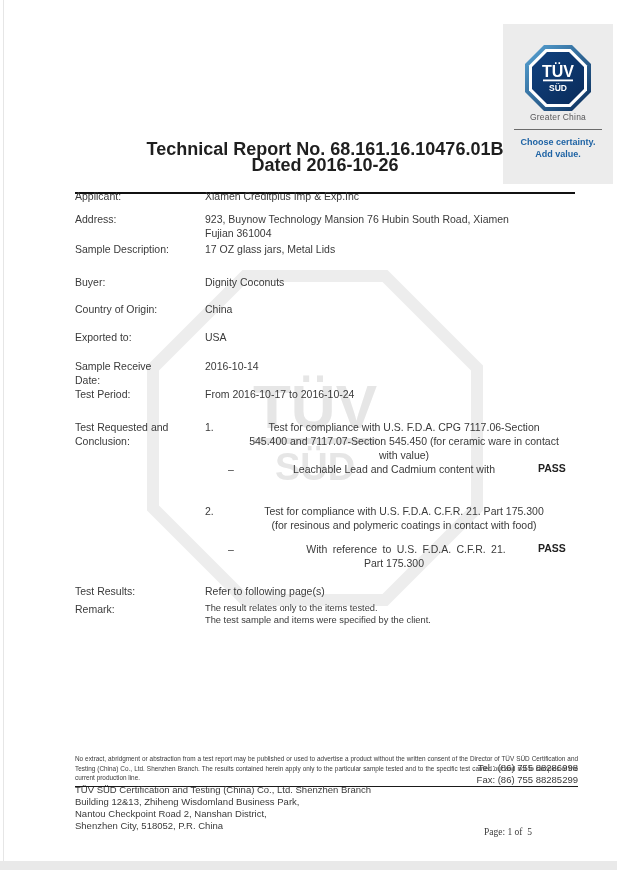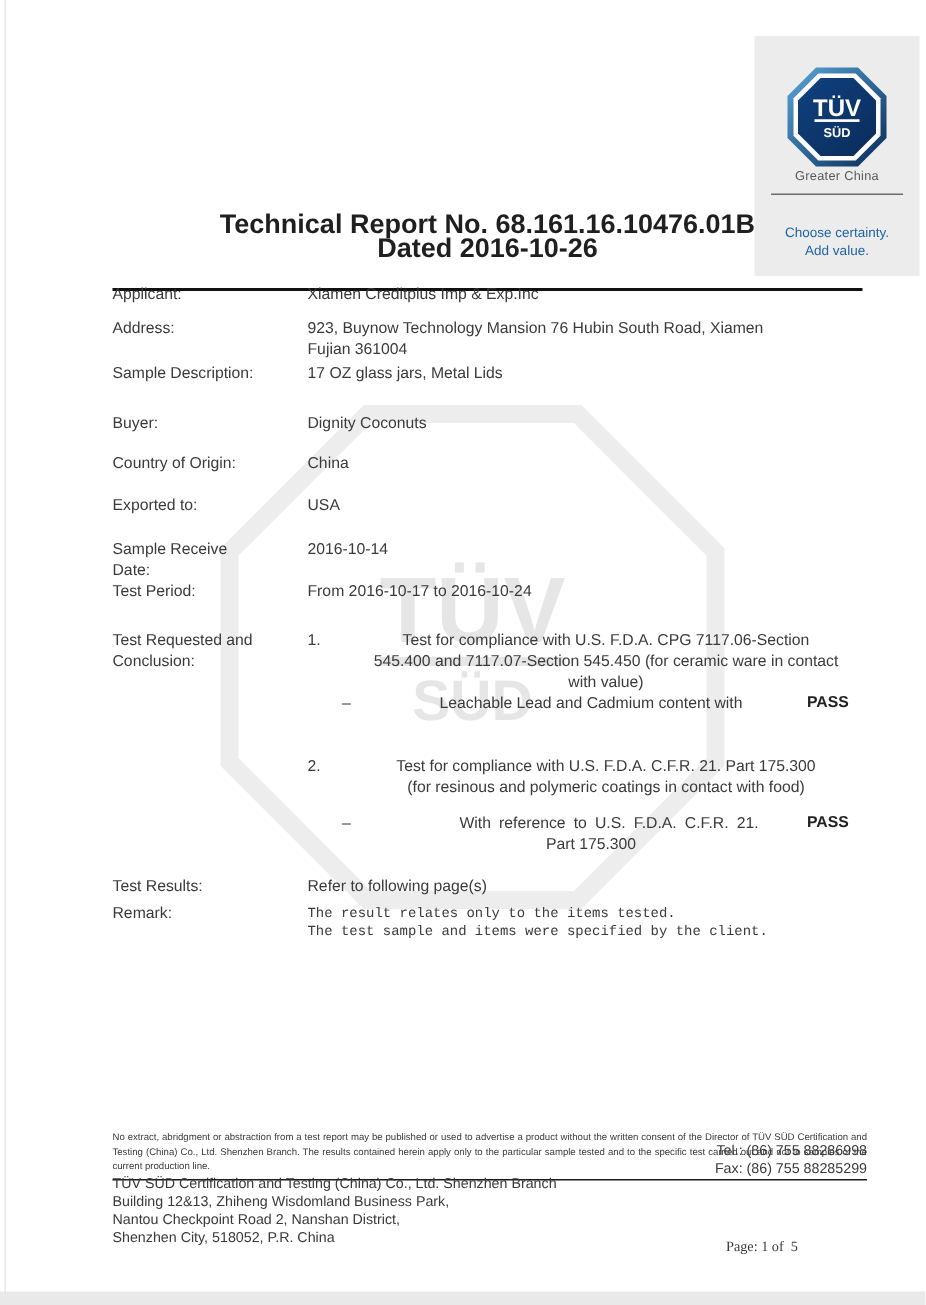--- a/index.html
+++ b/index.html
@@ -11,36 +11,36 @@
 
   
   .watermark { position:absolute; left:145px; top:268px; z-index:0; }
 
   
   .logo-panel { position:absolute; left:503px; top:24px; width:110px; height:160px;
     background:#ececec; z-index:2; text-align:center; }
   .logo-panel svg.mark { display:block; margin:20px auto 0 auto; }
   .region { font-size:8.5px; color:#58585a; margin-top:0; letter-spacing:.2px; }
   .panel-divider { width:88px; height:1px; background:#6b6b6b; margin:7px auto 0 auto; }
-  .tagline { margin-top:19px; font-size:9px; font-weight:normal; color:#1e63a4; line-height:12px; }
+  .tagline { margin-top:6px; font-size:9px; font-weight:bold; color:#1e63a4; line-height:12px; }
   .tagline .ln { display:block; }
 
   
   .doc-title { position:absolute; left:75px; top:141px; width:500px; text-align:center;
     font-size:18px; font-weight:bold; color:#1f1f1f; line-height:16px; z-index:1; }
   .doc-title .ln { display:block; }
   .rule-top { position:absolute; left:75px; top:192px; width:500px; height:2px; background:#111; z-index:1; }
 
   
   .row { position:absolute; left:75px; width:503px; display:flex; font-size:10.5px;
     line-height:14px; z-index:1; }
   .lbl { width:130px; flex:none; }
   .val { flex:1; }
   .ln { display:block; }
-  .small { font-size:9.3px; line-height:11.5px; padding-top:1px;font-family:Liberation Mono, monospace; }
+  .small { font-size:9.3px; line-height:11.5px; padding-top:1px; }
 
   
   .citem { position:absolute; left:205px; display:flex; font-size:10.5px; line-height:14px; z-index:1; }
   .cnum { width:23px; flex:none; }
   .ctext { width:352px;text-align:center; }
   .csub { position:absolute; left:228px; display:flex; font-size:10.5px; line-height:14px; z-index:1; }
   .cdash { width:22px; flex:none; }
   .csub .ctext { width:288px; }
   .wide-space .ln:first-child { word-spacing:2.5px;margin-left:24px; }
   .pass { position:absolute; left:538px; font-size:10.5px; font-weight:bold; color:#222; z-index:1; }

